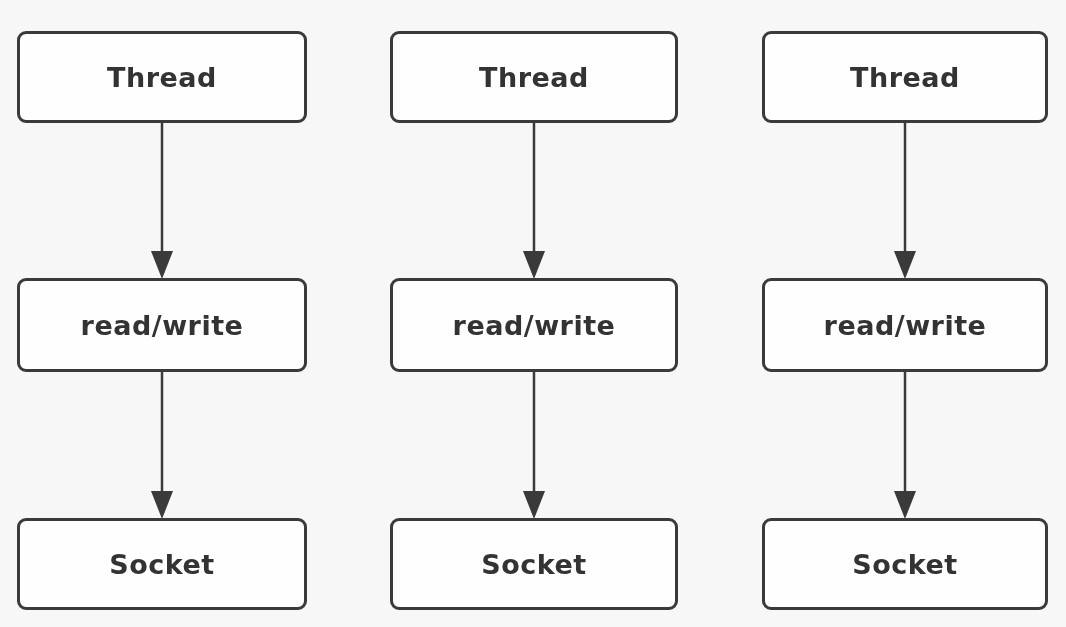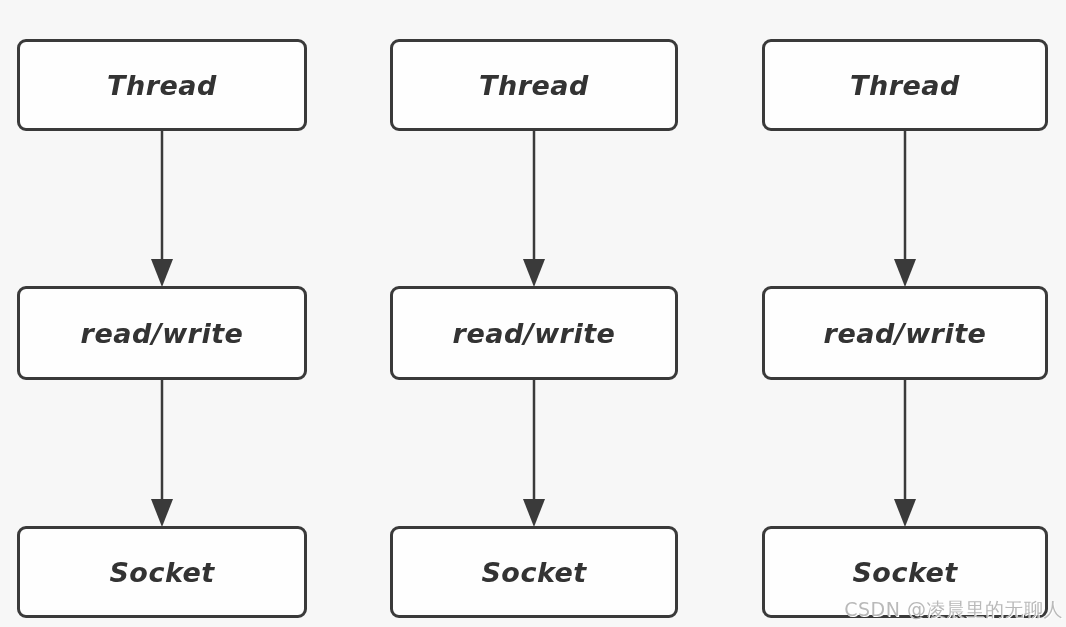--- a/index.html
+++ b/index.html
@@ -10,23 +10,22 @@
   }
   .canvas {
     position: relative;
     width: 1066px;
     height: 627px;
     background: #f7f7f7;
     overflow: hidden;
   }
   .col {
     position: absolute;
-    top: 12px;
+    top: 4px;
     bottom: 0;
-    font-style: italic;
   }
   .col-1 { left: 17px;  width: 290px; }
   .col-2 { left: 390px; width: 288px; }
   .col-3 { left: 762px; width: 286px; }
 
   .node {
     position: absolute;
     left: 0;
     right: 0;
     box-sizing: border-box;
@@ -124,15 +123,14 @@
     </div>
     <svg class="arrow arrow-bottom" width="24" height="148" viewBox="0 0 24 148">
       <line x1="12" y1="0" x2="12" y2="124" stroke="#3a3a3a" stroke-width="2.5"></line>
       <polygon points="1,120 23,120 12,148" fill="#3a3a3a"></polygon>
     </svg>
     <div class="node node-socket">
       <span>Socket</span>
     </div>
   </div>
 
-  <div class="watermark">CSDN @凌晨里的无聊人</div>
 
 </div>
 
 </body></html>

